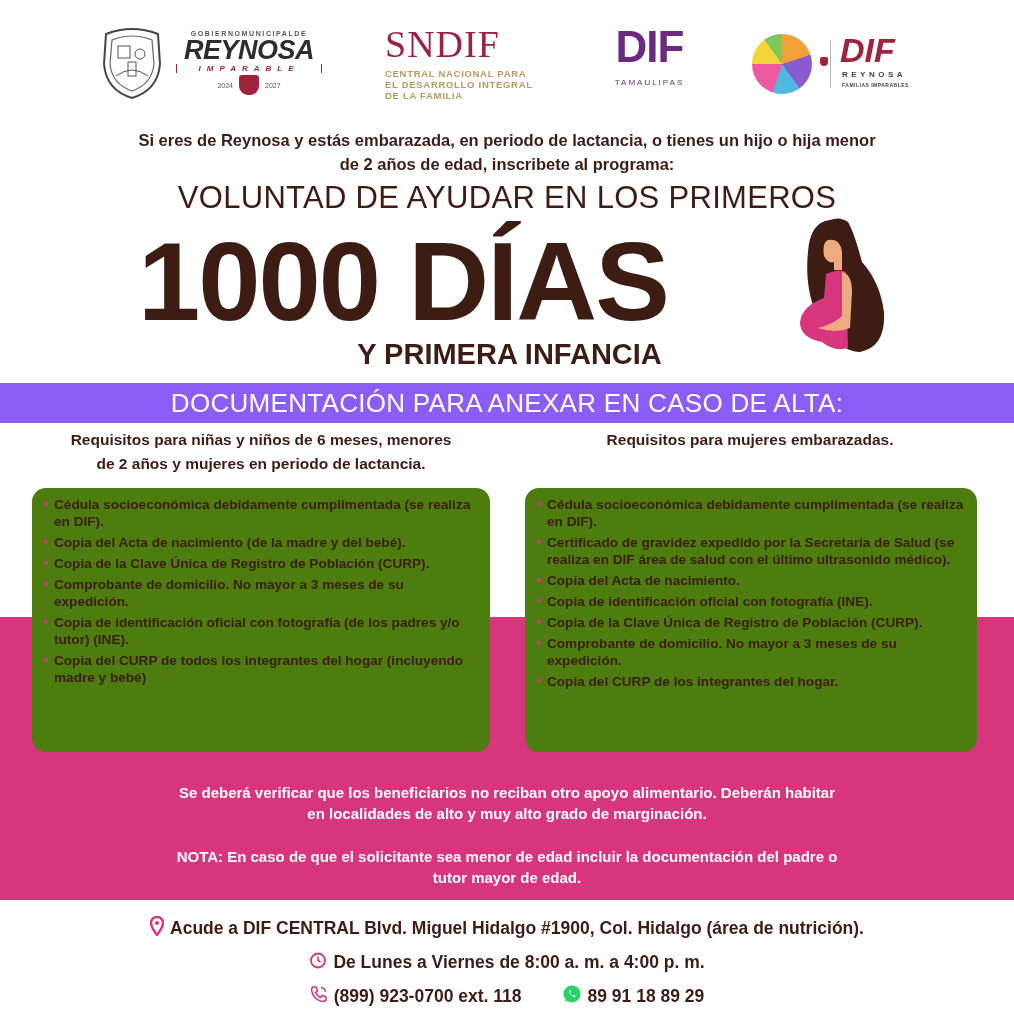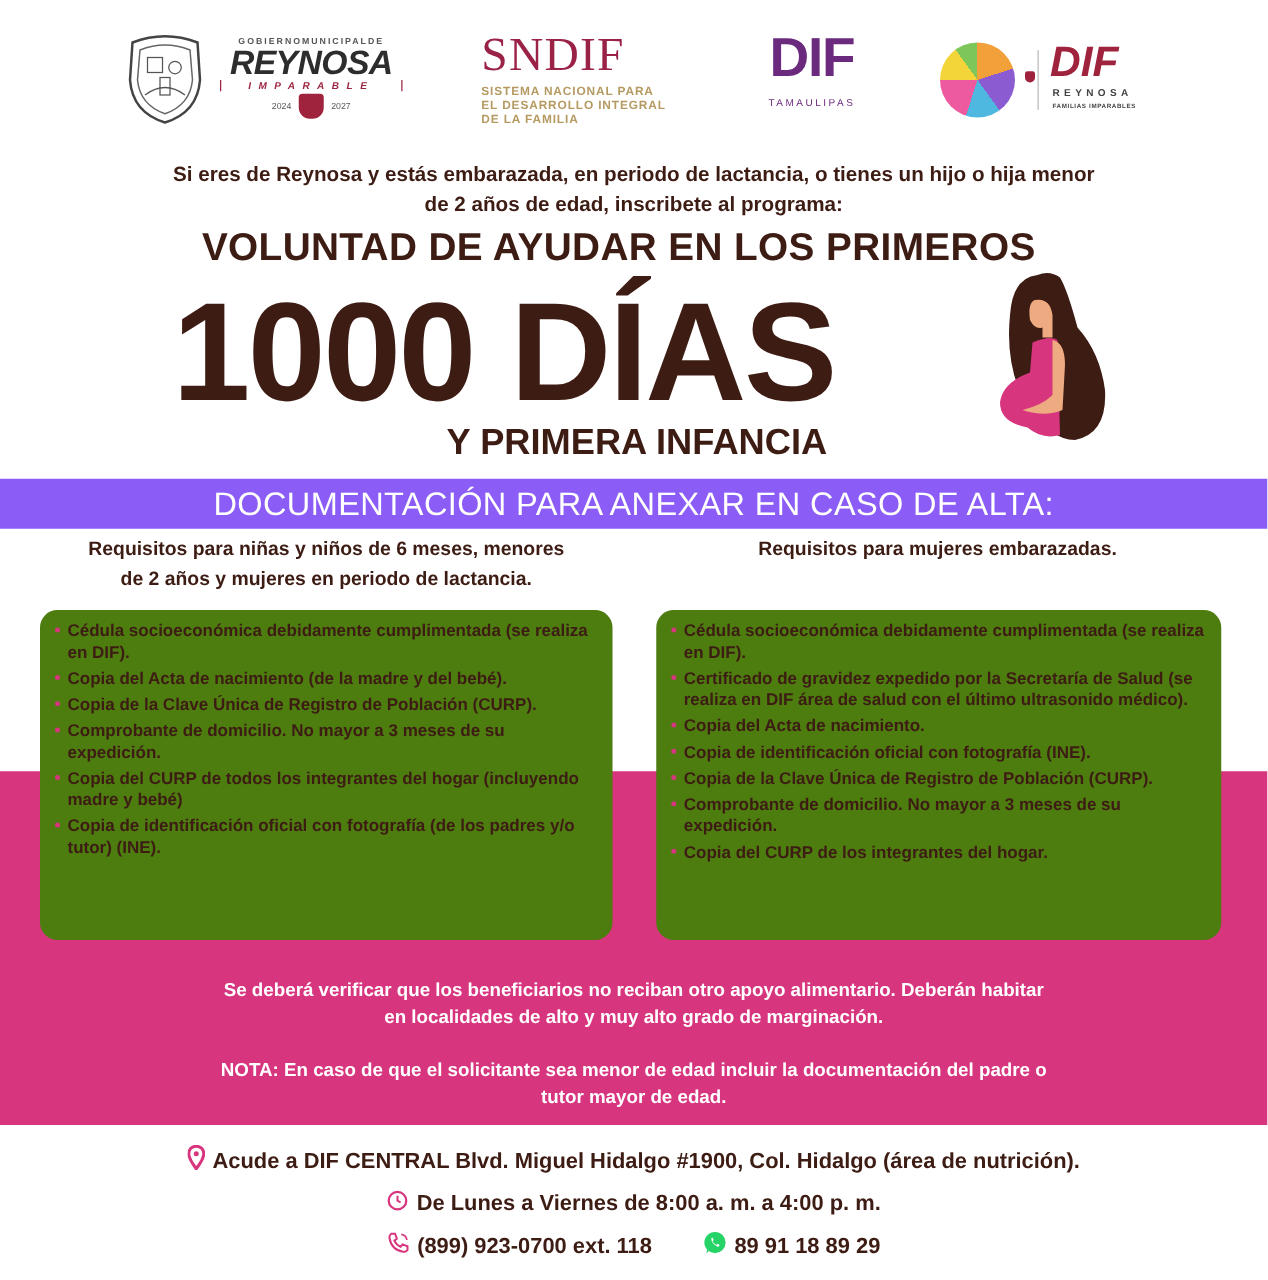--- a/index.html
+++ b/index.html
@@ -29,21 +29,21 @@
   .difrey { left: 752px; top: 12px; width: 170px; height: 70px; }
   .difrey .circle { position: absolute; left: 0; top: 4px; width: 60px; height: 60px; border-radius: 50%;
     background: conic-gradient(#f2a03a 0 20%, #8a5bd1 20% 40%, #4fb8e0 40% 55%, #ee5aa0 55% 75%, #f3d53a 75% 90%, #7cc65a 90% 100%); }
   .difrey .sep { position: absolute; left: 78px; top: 10px; width: 1px; height: 48px; background: #bbb; }
   .difrey .badge { position: absolute; left: 68px; top: 27px; width: 8px; height: 9px; background: #a0233e; border-radius: 2px 2px 4px 4px; }
   .difrey .big { position: absolute; left: 88px; top: 2px; font-size: 34px; font-weight: bold; font-style: italic; color: #a0233e; line-height: 36px; }
   .difrey .sub { position: absolute; left: 90px; top: 40px; font-size: 8px; letter-spacing: 3.5px; color: #444; font-weight: bold; }
   .difrey .sub2 { position: absolute; left: 90px; top: 52px; font-size: 5px; color: #444; font-weight: bold; letter-spacing: 0.5px; }
 
   .intro { position: absolute; top: 128px; left: 0; width: 1014px; text-align: center; font-size: 16.5px; line-height: 24px; font-weight: bold; color: #3d1c14; }
-  .title1 { position: absolute; top: 180px; left: 0; width: 990px; text-align: center; font-size: 31px; font-weight: bold; color: #3d1c14; letter-spacing: 0.3px; }
+  .title1 { position: absolute; top: 180px; left: 12px; width: 990px; text-align: center; font-size: 31px; font-weight: normal; color: #3d1c14; letter-spacing: 0.3px; }
   .title-big { position: absolute; top: 226px; left: 138px; font-size: 112px; font-weight: bold; color: #3d1c14; letter-spacing: -2px; line-height: 112px; }
   .title2 { position: absolute; top: 338px; left: 0; width: 1014px; text-align: center; font-size: 29px; font-weight: bold; color: #3d1c14; padding-left: 5px; }
 
   .mother { position: absolute; left: 790px; top: 212px; width: 100px; height: 150px; }
 
   .band { position: absolute; top: 383px; left: 0; width: 1014px; height: 40px; background: #8b5cf6; color: #fff; text-align: center; font-size: 26px; line-height: 40px; letter-spacing: 0.3px; }
 
   .req-head { position: absolute; top: 428px; font-size: 15.5px; font-weight: bold; text-align: center; line-height: 24px; color: #3d1c14; }
   .req-left { left: 22px; width: 478px; }
   .req-right { left: 560px; width: 380px; }
@@ -88,21 +88,21 @@
     <div class="imp">IMPARABLE</div>
     <div class="years">
       <span>2024</span>
       <span class="shield"></span>
       <span>2027</span>
     </div>
   </div>
   <div class="logo sndif">
     <div class="big">SNDIF</div>
     <div class="sub">
-      <div>SISTEMA NACIONAL PARA</div>
+      <div>CENTRAL NACIONAL PARA</div>
       <div>EL DESARROLLO INTEGRAL</div>
       <div>DE LA FAMILIA</div>
     </div>
   </div>
   <div class="logo diftam">
     <div class="big">DIF</div>
     <div class="sub">TAMAULIPAS</div>
   </div>
   <div class="logo difrey">
     <div class="circle"></div>
@@ -141,22 +141,22 @@
 <div class="req-head req-right">Requisitos para mujeres embarazadas.</div>
 
 <div class="pink-bg"></div>
 
 <div class="card card-left">
   <ul>
     <li><span class="dot"></span><span>Cédula socioeconómica debidamente cumplimentada (se realiza en DIF).</span></li>
     <li><span class="dot"></span><span>Copia del Acta de nacimiento (de la madre y del bebé).</span></li>
     <li><span class="dot"></span><span>Copia de la Clave Única de Registro de Población (CURP).</span></li>
     <li><span class="dot"></span><span>Comprobante de domicilio. No mayor a 3 meses de su expedición.</span></li>
+    <li><span class="dot"></span><span>Copia de identificación oficial con fotografía (de los padres y/o tutor) (INE).</span></li>
     <li><span class="dot"></span><span>Copia del CURP de todos los integrantes del hogar (incluyendo madre y bebé)</span></li>
-    <li><span class="dot"></span><span>Copia de identificación oficial con fotografía (de los padres y/o tutor) (INE).</span></li>
   </ul>
 </div>
 
 <div class="card card-right">
   <ul>
     <li><span class="dot"></span><span>Cédula socioeconómica debidamente cumplimentada (se realiza en DIF).</span></li>
     <li><span class="dot"></span><span>Certificado de gravidez expedido por la Secretaría de Salud (se realiza en DIF área de salud con el último ultrasonido médico).</span></li>
     <li><span class="dot"></span><span>Copia del Acta de nacimiento.</span></li>
     <li><span class="dot"></span><span>Copia de identificación oficial con fotografía (INE).</span></li>
     <li><span class="dot"></span><span>Copia de la Clave Única de Registro de Población (CURP).</span></li>

